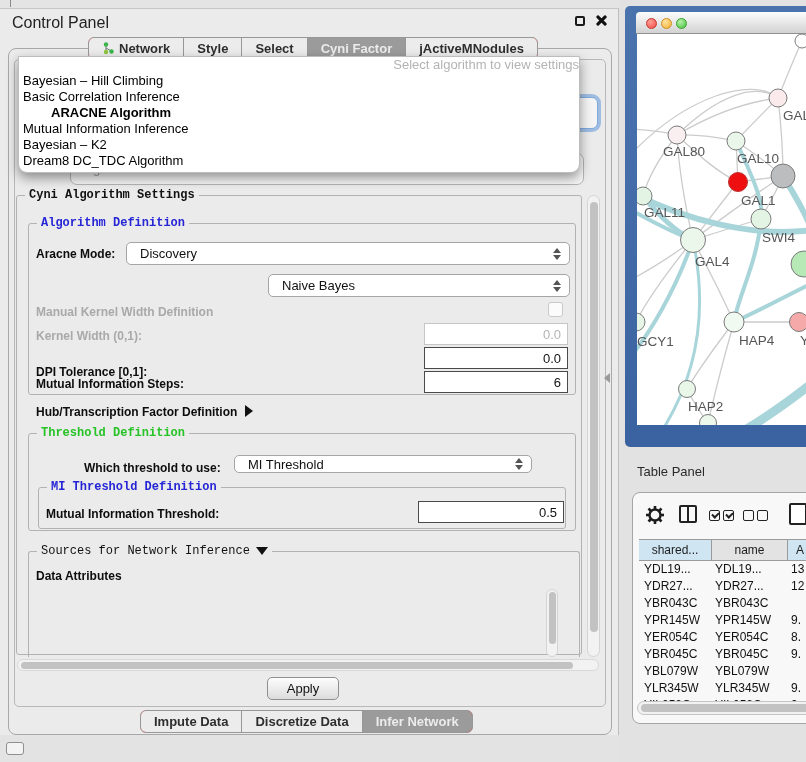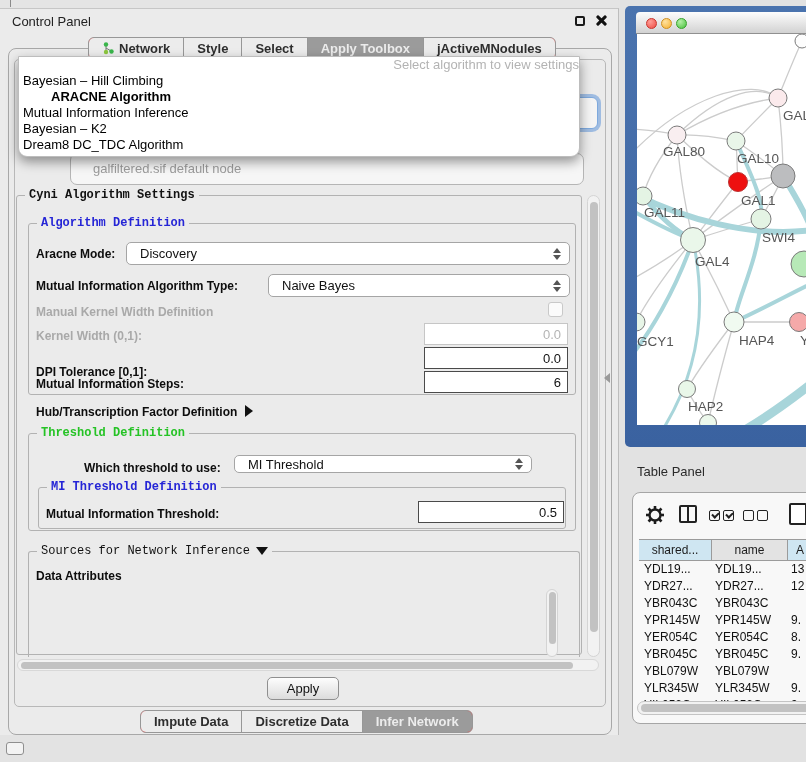--- a/index.html
+++ b/index.html
@@ -1,21 +1,21 @@
 <!DOCTYPE html>
 <html><head>
 <meta charset="utf-8">
 <style>
   * { margin:0; padding:0; box-sizing:border-box; }
   html,body { width:806px; height:762px; overflow:hidden; }
   body { font-family:"Liberation Sans","DejaVu Sans",sans-serif; background:#e3e3e3; position:relative; }
 
   
   .cpanel { position:absolute; left:0; top:8px; width:619px; height:727px; background:#ebebeb; border-top:1px solid #c6c6c6; border-right:1px solid #bdbdbd; }
-  .cp-title { position:absolute; left:12px; top:5px; font-size:13px; color:#222; }
+  .cp-title { position:absolute; left:12px; top:5px; font-size:16px; color:#222; }
   .icon-float { position:absolute; left:575px; top:7px; width:10px; height:10px; border:2px solid #1a1a1a; border-radius:2px; }
   .icon-close { position:absolute; left:594px; top:5px; width:13px; height:13px; }
   .icon-close::before,.icon-close::after { content:""; position:absolute; left:6px; top:0px; width:3px; height:13px; background:#111; border-radius:1px; }
   .icon-close::before { transform:rotate(45deg); }
   .icon-close::after { transform:rotate(-45deg); }
 
   .tabpane { position:absolute; left:8px; top:39px; width:604px; height:687px; border:1px solid #a8a8a8; border-radius:8px; background:#ebebeb; }
   .innerbox { position:absolute; left:14px; top:50px; width:592px; height:648px; border:1px solid #b8b8b8; border-radius:5px; background:#ebebeb; }
 
   .tabstrip { position:absolute; display:flex; height:23px; border:1px solid #979797; border-radius:6px; background:#ef4444; overflow:hidden; z-index:5; }
@@ -120,34 +120,35 @@
         </svg>
       <span>Network</span>
     </div>
     <div class="tab">
         <span>Style</span>
       </div>
     <div class="tab">
         <span>Select</span>
       </div>
     <div class="tab sel">
-        <span>Apply Toolbox</span>
+        <span>Cyni Factor</span>
       </div>
     <div class="tab">
         <span>jActiveMNodules</span>
       </div>
   </div>
 
   <div class="frag-btn"></div>
   <div class="frag-combo">galfiltered.sif default node</div>
 
   <div class="dd">
     <div class="dd-prompt">Select algorithm to view settings</div>
     <div id="dd-items">
         <div class="dd-item">Bayesian – Hill Climbing</div>
+        <div class="dd-item">Basic Correlation Inference</div>
         <div class="dd-item bold">ARACNE Algorithm</div>
         <div class="dd-item">Mutual Information Inference</div>
         <div class="dd-item">Bayesian – K2</div>
         <div class="dd-item">Dream8 DC_TDC Algorithm</div>
       </div>
   </div>
 
   <div class="gbox" style="left:16px; top:186px; width:566px; height:460px;">
     <div class="gtitle" style="color:#111;">Cyni Algorithm Settings</div>
   </div>
@@ -156,21 +157,20 @@
     <div class="gtitle" style="color:#2525d6;">Algorithm Definition</div>
   </div>
   <div class="flabel" style="left:36px; top:238px;">Aracne Mode:</div>
   <div class="combo" style="left:126px; top:233px; width:444px; height:23px;">
     <span>Discovery</span>
     <span class="spin">
         <i class="up"></i>
         <i class="dn"></i>
       </span>
   </div>
-  <div class="flabel" style="left:36px; top:270px;">Mutual Information Algorithm Type:</div>
   <div class="combo" style="left:268px; top:265px; width:302px; height:23px;">
     <span>Naive Bayes</span>
     <span class="spin">
         <i class="up"></i>
         <i class="dn"></i>
       </span>
   </div>
   <div class="flabel dis" style="left:36px; top:296px;">Manual Kernel Width Definition</div>
   <div class="cbox" style="left:548px; top:293px;"></div>
   <div class="flabel dis" style="left:36px; top:320px;">Kernel Width (0,1):</div>

